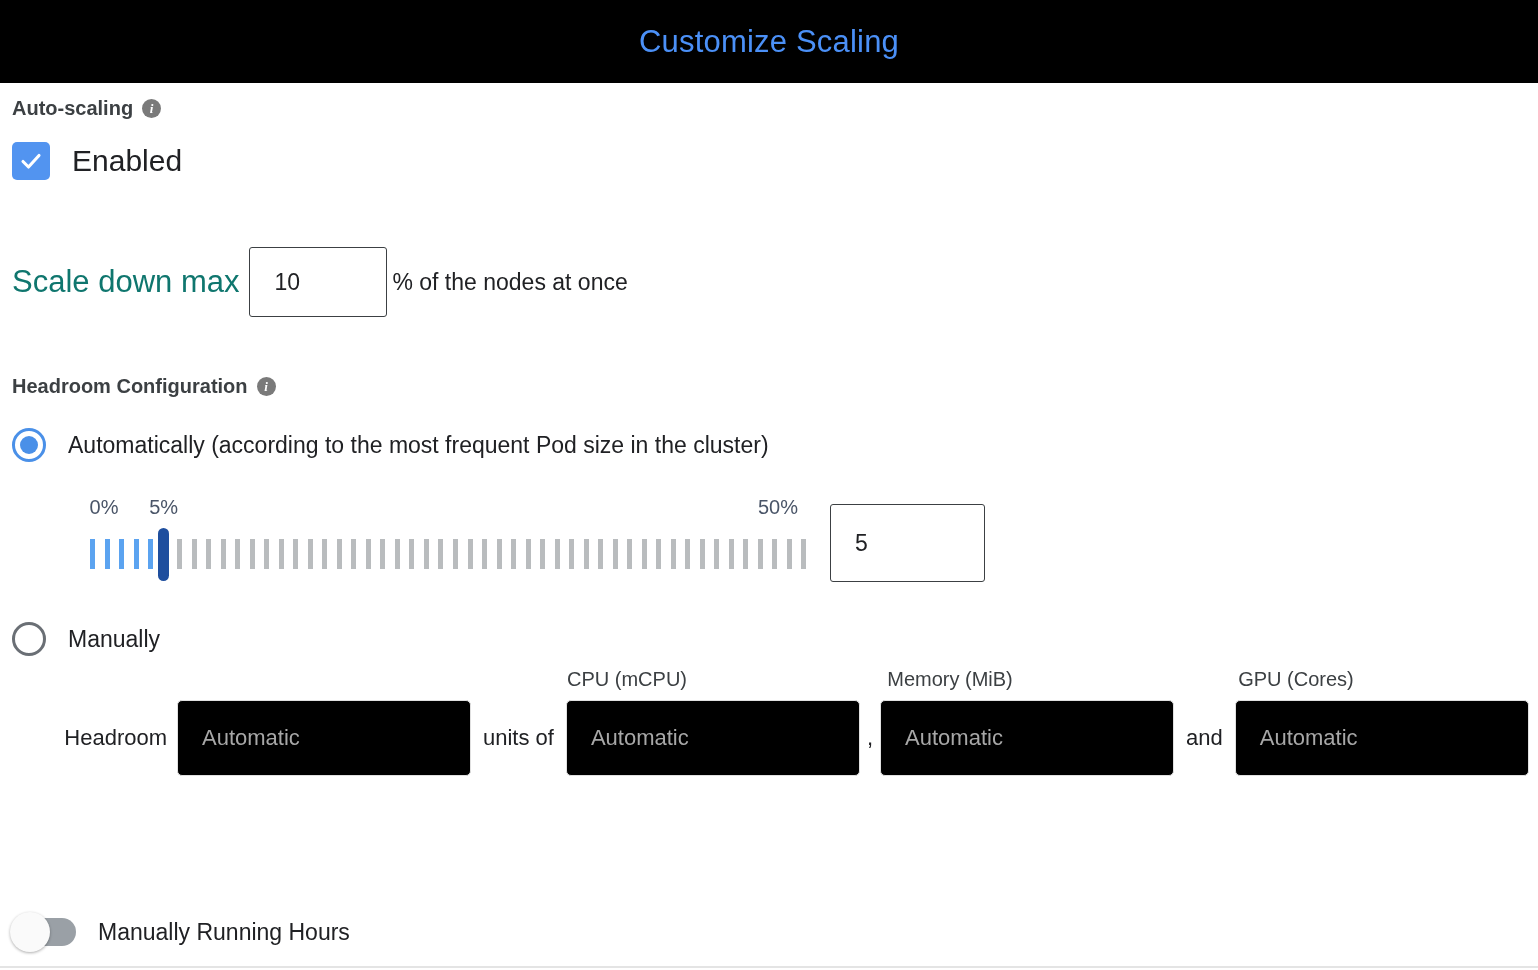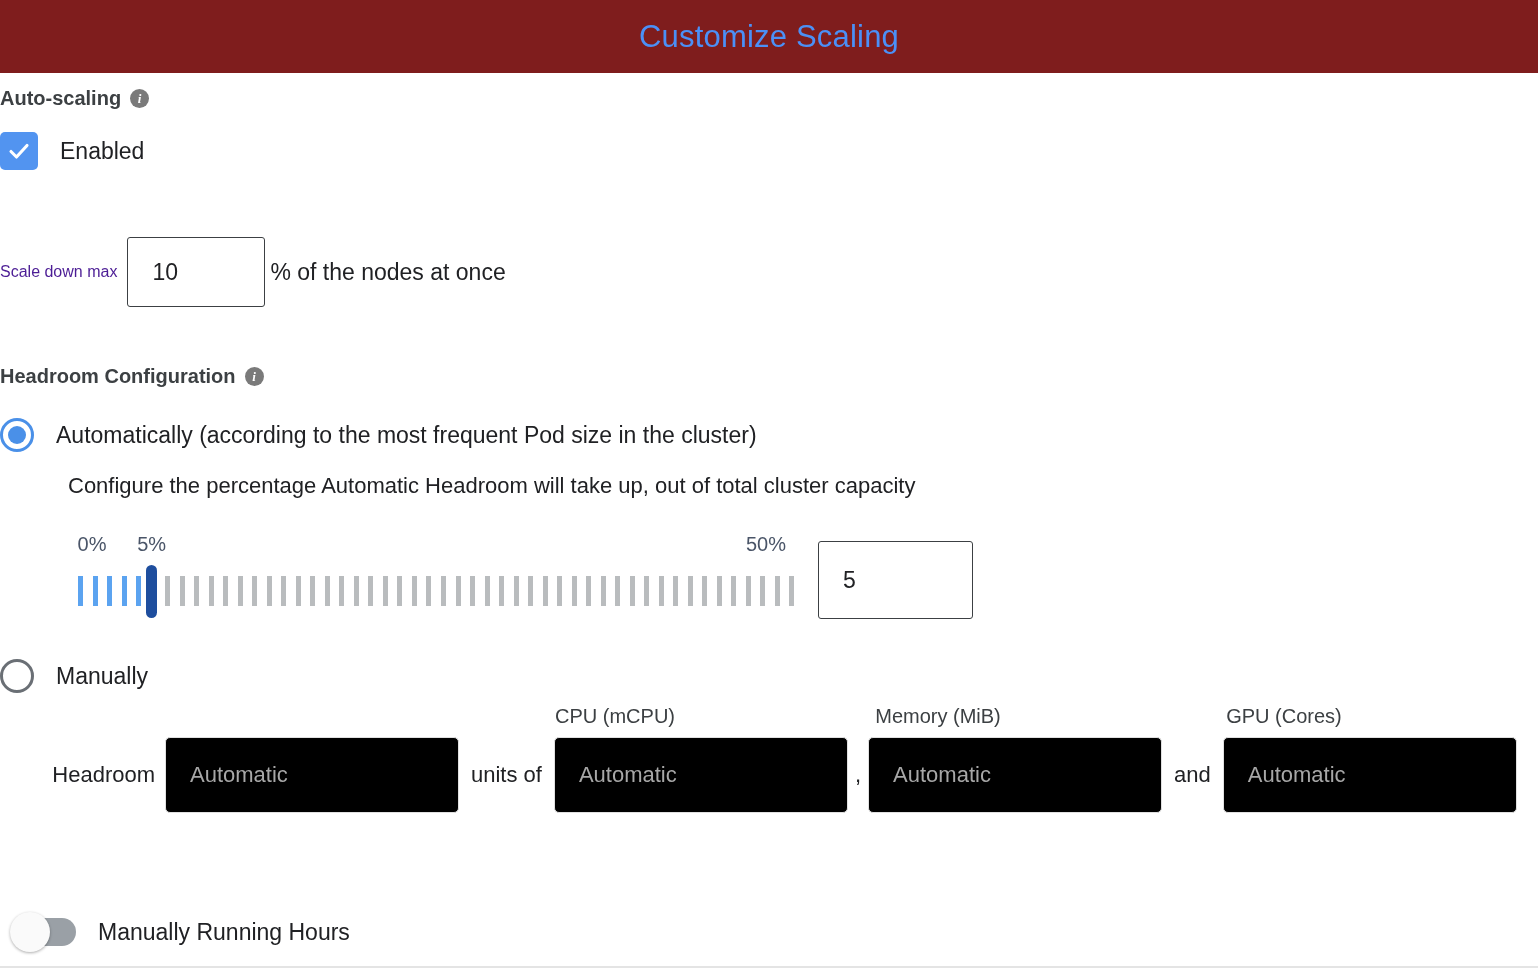--- a/index.html
+++ b/index.html
@@ -11,35 +11,36 @@
     width: 1538px;
     height: 970px;
     font-family: "Liberation Sans", sans-serif;
     color: #202124;
     overflow: hidden;
     position: relative;
   }
 
   
   .header {
-    height: 73px;
-    background: #7f1d1d;
+    height: 83px;
+    background: #000000;
     display: flex;
     align-items: center;
     justify-content: center;
   }
   .header-title {
     color: #4b90f7;
     font-size: 31px;
     font-weight: 400;
     letter-spacing: .2px;
   }
 
   
   .section {
+    padding-left: 12px;
   }
   .section-title {
     font-size: 20px;
     font-weight: 700;
     color: #3c4043;
     display: flex;
     align-items: center;
     gap: 9px;
   }
   .info-icon {
@@ -70,33 +71,33 @@
     height: 38px;
     border-radius: 5px;
     background: #5294f0;
     display: flex;
     align-items: center;
     justify-content: center;
     cursor: pointer;
   }
   .checkbox svg { display: block; }
   .check-label {
-    font-size: 23px;
+    font-size: 30px;
     color: #202124;
   }
 
   
   .scaledown-row {
     display: flex;
     align-items: center;
     margin-top: 67px;
   }
   .scaledown-label {
-    font-size: 16px;
-    color: #4c1d95;
+    font-size: 31px;
+    color: #0f766e;
     padding-right: 10px;
   }
   .num-box {
     width: 138px;
     height: 70px;
     border: 1.6px solid #3c4043;
     border-radius: 3px;
     box-sizing: border-box;
     display: flex;
     align-items: center;
@@ -344,21 +345,20 @@
   <div class="section-title headroom-title-wrap">
     <span>Headroom Configuration</span>
     <span class="info-icon">i</span>
   </div>
 
   <div class="radio-row">
     <div class="radio selected"></div>
     <div class="radio-label">Automatically (according to the most frequent Pod size in the cluster)</div>
   </div>
 
-  <div class="radio-sub">Configure the percentage Automatic Headroom will take up, out of total cluster capacity</div>
 
   <div class="slider-area">
     <div class="slider-labels">
       <span id="lbl-min" style="left: 92px;">0%</span>
       <span id="lbl-cur" style="left: 151.6px;">5%</span>
       <span id="lbl-max" style="left: 766px;">50%</span>
     </div>
     <div class="tick-rail" id="tick-rail">
         <div class="tick filled" style="left: 0px;"></div>
         <div class="tick filled" style="left: 14.52px;"></div>

